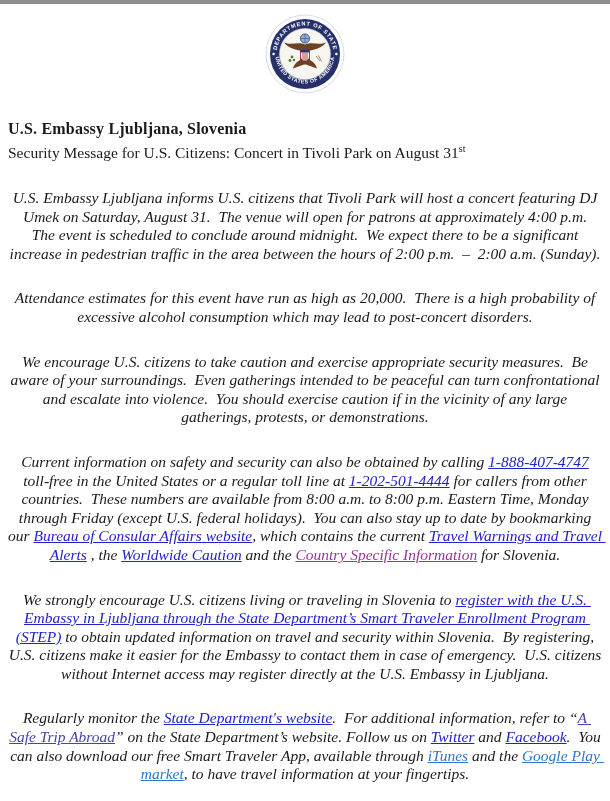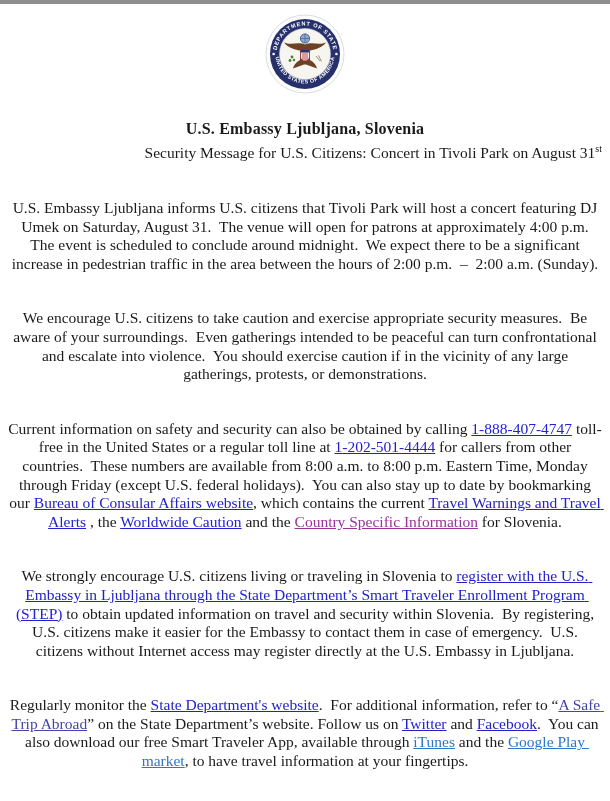--- a/index.html
+++ b/index.html
@@ -6,29 +6,29 @@
   body{
     width:610px;
     font-family:"Liberation Serif","DejaVu Serif",serif;
     color:#1a1a1a;
     -webkit-font-smoothing:antialiased;
   }
   .top-bar{height:4px;width:100%;background:#8e8e8e;}
   .page{width:610px;box-sizing:border-box;padding:0 8px 12px;}
   .seal{display:block;margin:10px auto 0;width:80px;height:80px;}
   .doc-title{
-    font-size:16px;font-weight:bold;text-align:center;
+    font-size:16px;font-weight:bold;
     margin:26px 0 0;letter-spacing:.2px;
   }
-  .doc-subtitle{font-size:15.5px;text-align:right;margin:5px 0 0;line-height:20px;}
+  .doc-subtitle{font-size:15.5px;text-align:left;margin:5px 0 0;line-height:20px;}
   .doc-subtitle sup{font-size:10px;line-height:0;}
   .doc-date{font-size:15.5px;text-align:center;margin:0;line-height:20px;}
   .para{
     font-size:15.5px;line-height:18.6px;text-align:center;
-    margin:36px 0 0;white-space:pre-wrap;
+    margin:26px 0 0;white-space:pre-wrap;font-style:italic;
   }
   .para.left{text-align:center;}
   a.lnk{text-decoration:underline;cursor:pointer;}
   .lnk.blue{color:var(--link-blue,#2222cc);}
   .lnk.purple{color:var(--link-purple,#993399);}
   .lnk.slate{color:var(--link-slate,#4444aa);}
   .lnk.light{color:var(--link-light,#2e75cc);}
   .seal-ring-text{font-family:"Liberation Sans",sans-serif;font-weight:bold;fill:#ffffff;}
 </style>
 </head>
@@ -75,20 +75,21 @@
     </g>
   </svg>
 
   <h1 class="doc-title">U.S. Embassy Ljubljana, Slovenia</h1>
 
   <p class="doc-subtitle"><span>Security Message for U.S. Citizens: Concert in Tivoli Park on August 31</span><sup>st</sup></p>
 
 
   <div id="doc-body">
       <p class="para"><span>U.S. Embassy Ljubljana informs U.S. citizens that Tivoli Park will host a concert featuring DJ Umek on Saturday, August 31.  The venue will open for patrons at approximately 4:00 p.m.  The event is scheduled to conclude around midnight.  We expect there to be a significant increase in pedestrian traffic in the area between the hours of 2:00 p.m.  –  2:00 a.m. (Sunday).</span></p>
+      <p class="para"><span>Attendance estimates for this event have run as high as 20,000.  There is a high probability of excessive alcohol consumption which may lead to post-concert disorders.</span></p>
       <p class="para"><span>We encourage U.S. citizens to take caution and exercise appropriate security measures.  Be aware of your surroundings.  Even gatherings intended to be peaceful can turn confrontational and escalate into violence.  You should exercise caution if in the vicinity of any large gatherings, protests, or demonstrations.</span></p>
       <p class="para"><span>Current information on safety and security can also be obtained by calling </span><a class="lnk blue" href="#">1-888-407-4747</a><span> toll-free in the United States or a regular toll line at </span><a class="lnk blue" href="#">1-202-501-4444</a><span> for callers from other countries.  These numbers are available from 8:00 a.m. to 8:00 p.m. Eastern Time, Monday through Friday (except U.S. federal holidays).  You can also stay up to date by bookmarking our </span><a class="lnk blue" href="#">Bureau of Consular Affairs website</a><span>, which contains the current </span><a class="lnk blue" href="#">Travel Warnings and Travel Alerts</a><span> , the </span><a class="lnk blue" href="#">Worldwide Caution</a><span> and the </span><a class="lnk purple" href="#">Country Specific Information</a><span> for Slovenia.</span></p>
       <p class="para"><span>We strongly encourage U.S. citizens living or traveling in Slovenia to </span><a class="lnk blue" href="#">register with the U.S. Embassy in Ljubljana through the State Department’s Smart Traveler Enrollment Program (STEP)</a><span> to obtain updated information on travel and security within Slovenia.  By registering, U.S. citizens make it easier for the Embassy to contact them in case of emergency.  U.S. citizens without Internet access may register directly at the U.S. Embassy in Ljubljana.</span></p>
       <p class="para left"><span>Regularly monitor the </span><a class="lnk blue" href="#">State Department's website</a><span>.  For additional information, refer to “</span><a class="lnk slate" href="#">A Safe Trip Abroad</a><span>” on the State Department’s website. Follow us on </span><a class="lnk blue" href="#">Twitter</a><span> and </span><a class="lnk blue" href="#">Facebook</a><span>.  You can also download our free Smart Traveler App, available through </span><a class="lnk light" href="#">iTunes</a><span> and the </span><a class="lnk light" href="#">Google Play market</a><span>, to have travel information at your fingertips.</span></p>
       <p class="para"><span>The </span><a class="lnk slate" href="#">U.S. Program in Ljubljana</a><span> is located at Presernova 31.  The American Citizens Services Unit telephone number is (386) 1-200-5595.  For after-hours emergencies, the number is (386) 1-200-5500.</span></p>
     </div>
 
 </div>
 
 </body></html>

